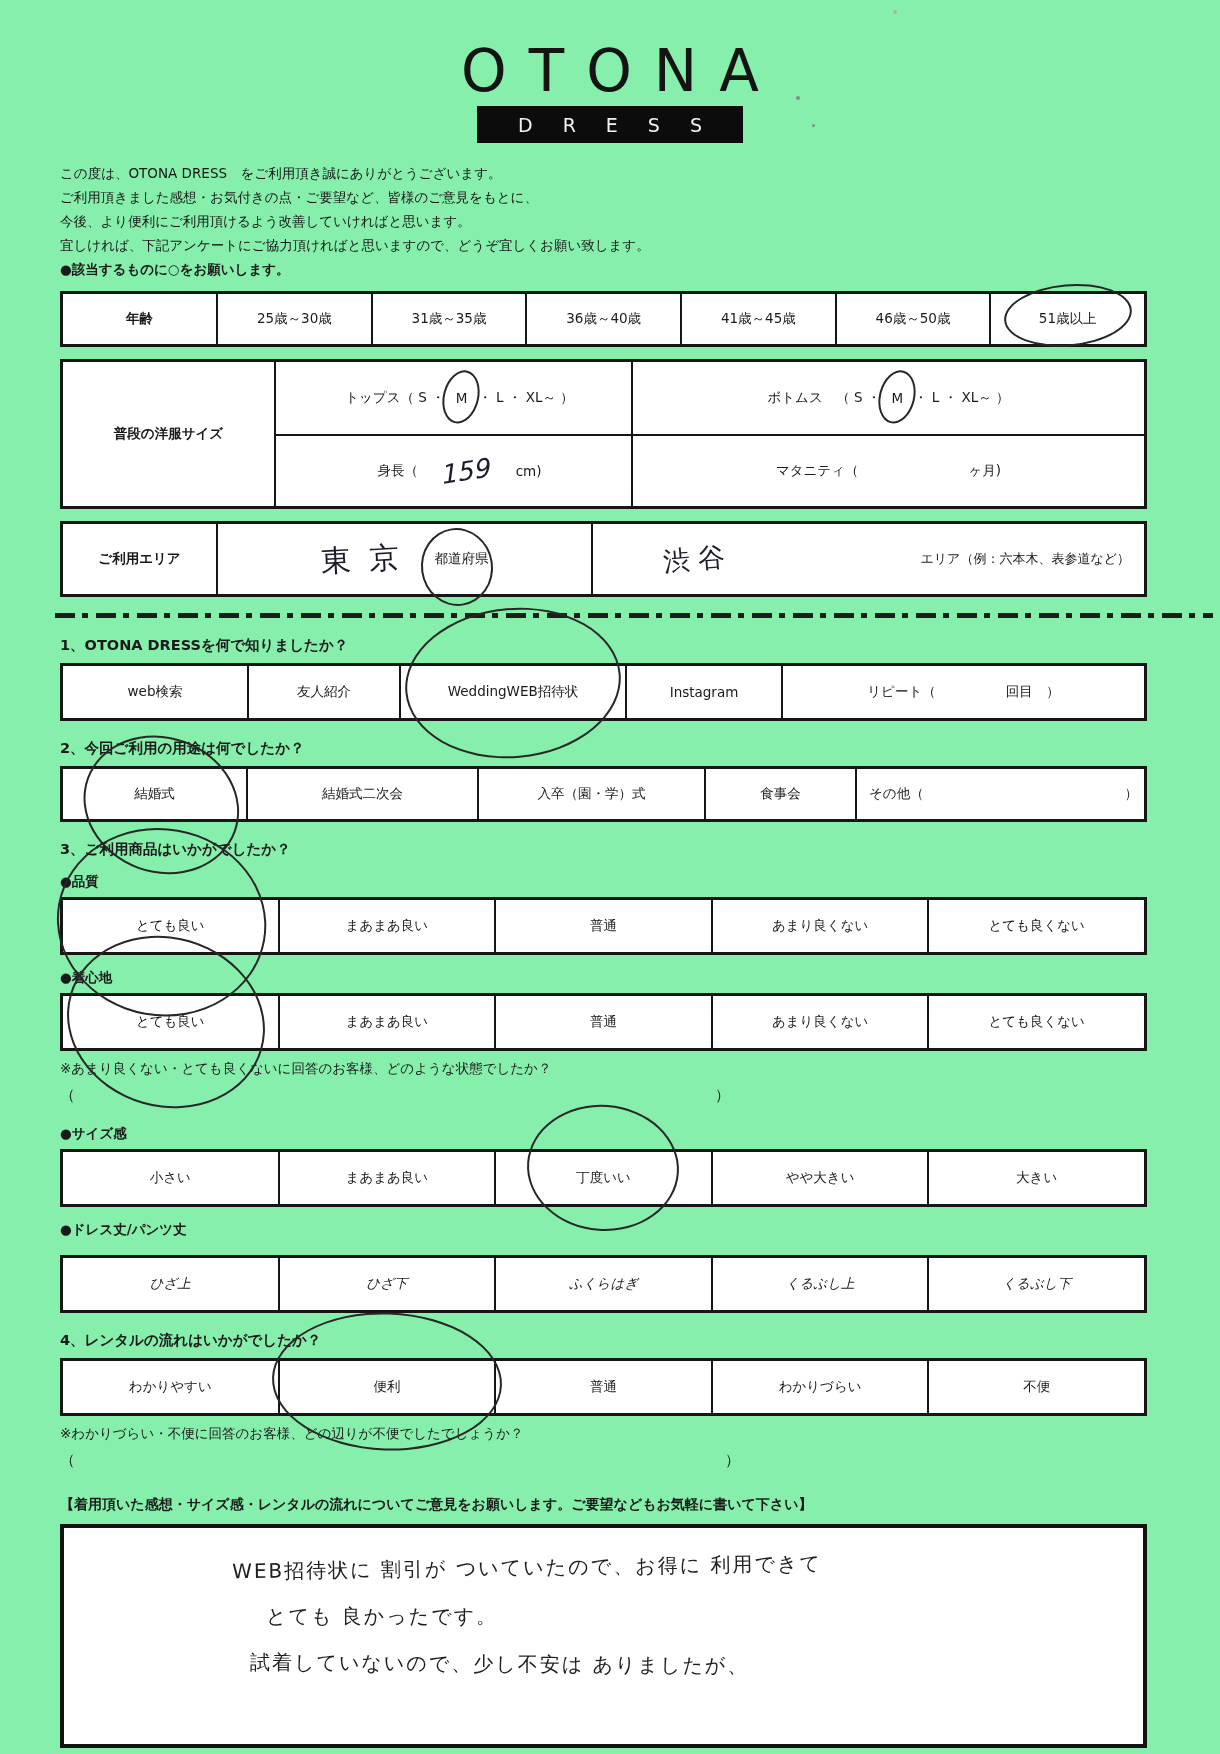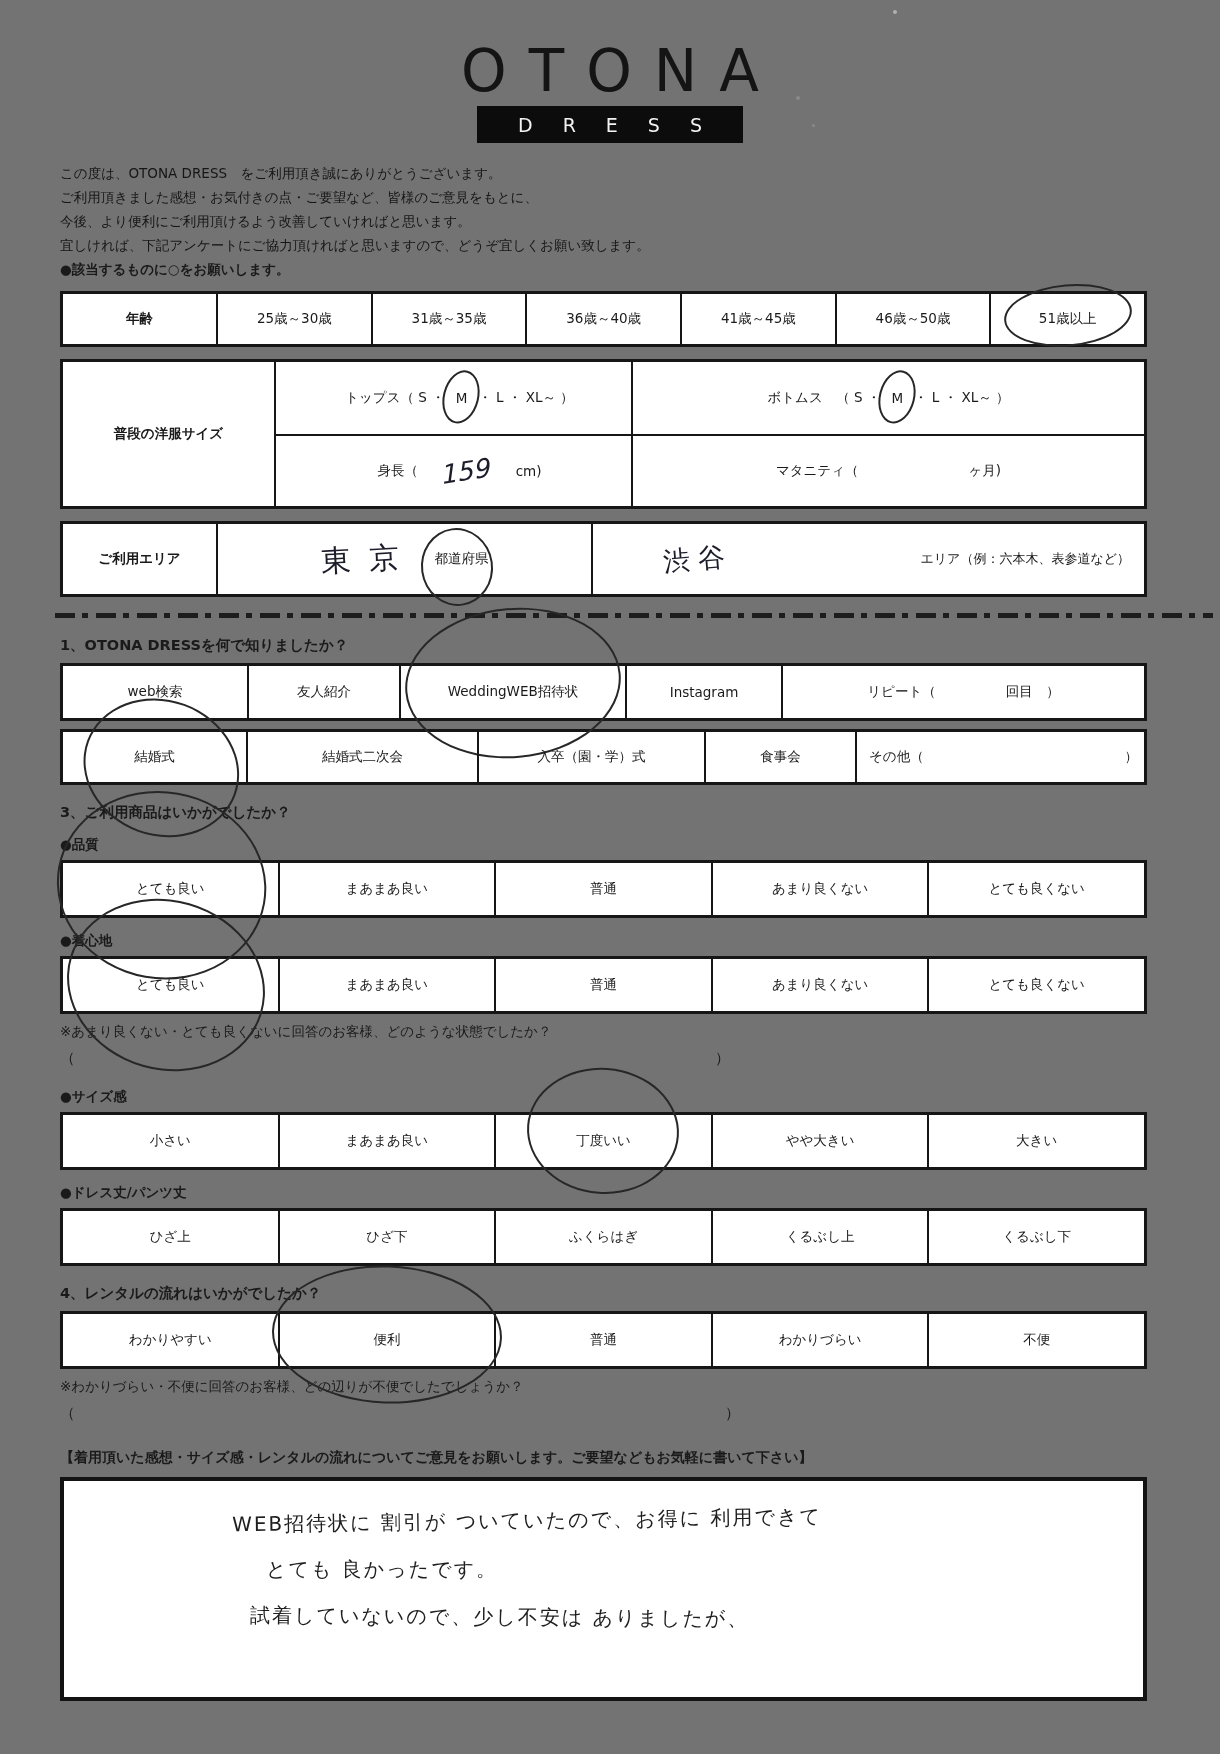--- a/index.html
+++ b/index.html
@@ -1,19 +1,19 @@
 <!DOCTYPE html>
 <html lang="ja"><head>
 <meta charset="utf-8">
 <style>
   * { box-sizing: border-box; margin: 0; padding: 0; }
   body { background:#e8e8e8; font-family:"DejaVu Sans", sans-serif; }
   .page {
     position: relative; width: 1220px; height: 1754px; margin: 0 auto;
-    background: #737373; color:#1a1a1a; overflow: hidden;
+    background: #86efac; color:#1a1a1a; overflow: hidden;
   }
   .content { margin-left: 60px; width: 1087px; }
 
   
   .logo { text-align:center; padding-top: 42px; }
   .logo-otona {
     display:inline-block; font-size: 58px; font-weight: 400; color:#141414;
     letter-spacing: 22px; margin-right:-22px; line-height: 1.0;
   }
   .logo-bar {
@@ -212,20 +212,21 @@
         <div class="td q1d">Instagram</div>
         <div class="td flex1">
           <span class="seg" style="gap:70px;">
             <span>リピート（</span>
             <span>回目　）</span>
           </span>
         </div>
       </div>
     </div>
 
+    <div class="q-heading">2、今回ご利用の用途は何でしたか？</div>
     <div class="tbl" style="margin-top:8px;">
       <div class="tr h50">
         <div class="td q2a">
           <span>結婚式</span>
           <span class="circ c-q2"></span>
         </div>
         <div class="td q2b">結婚式二次会</div>
         <div class="td q2c">入卒（園・学）式</div>
         <div class="td q2d">食事会</div>
         <div class="td flex1" style="justify-content:space-between; padding:0 6px 0 12px;">
@@ -278,21 +279,21 @@
         <div class="td flex1">
           <span>丁度いい</span>
           <span class="circ c-sizefeel"></span>
         </div>
         <div class="td flex1">やや大きい</div>
         <div class="td flex1">大きい</div>
       </div>
     </div>
 
     <div class="sub-label">●ドレス丈/パンツ丈</div>
-    <div class="tbl" style="margin-top:6px;">
+    <div class="tbl" style="margin-top:16px;font-style:italic;">
       <div class="tr h55">
         <div class="td flex1">ひざ上</div>
         <div class="td flex1">ひざ下</div>
         <div class="td flex1">ふくらはぎ</div>
         <div class="td flex1">くるぶし上</div>
         <div class="td flex1">くるぶし下</div>
       </div>
     </div>
 
     <div class="q-heading">4、レンタルの流れはいかがでしたか？</div>

